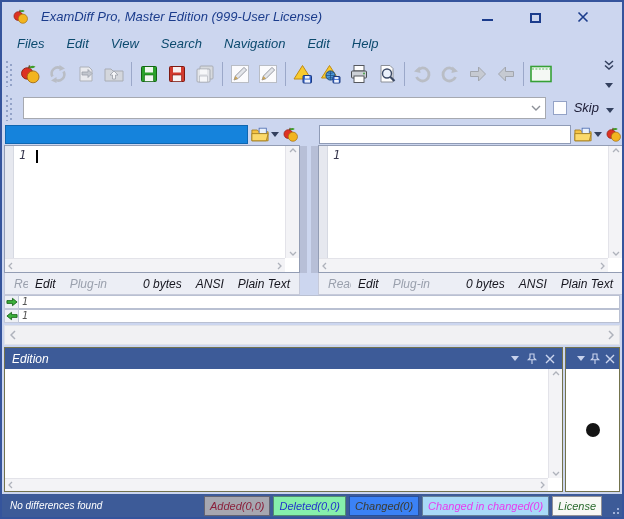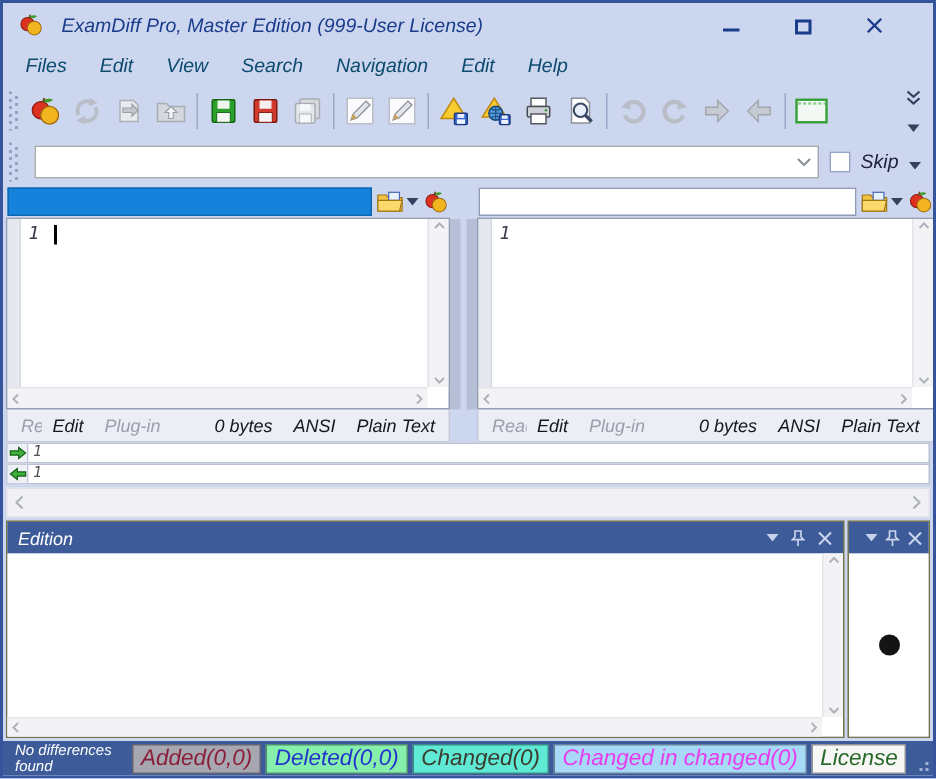--- a/index.html
+++ b/index.html
@@ -94,21 +94,21 @@
   .dock-panel.map .dock-icons { gap: 5px; margin-left: auto; }
   .hdr-tri { width: 0; height: 0; border-left: 4px solid transparent; border-right: 4px solid transparent; border-top: 5px solid #c8d2ec; }
   .dock-content { flex: 1; background: #fff; position: relative; min-height: 0; }
   .out-vscroll { position: absolute; top: 0; right: 0; bottom: 13px; width: 14px; background: #f3f3f6; border-left: 1px solid #e3e3e9; display: flex; flex-direction: column; justify-content: space-between; align-items: center; padding: 2px 0; }
   .out-hscroll { position: absolute; left: 0; right: 14px; bottom: 0; height: 13px; background: #f3f3f6; border-top: 1px solid #e3e3e9; display: flex; justify-content: space-between; align-items: center; padding: 0 3px; }
   .map-dot { position: absolute; left: 50%; top: 50%; width: 14px; height: 14px; margin: -7px 0 0 -7px; border-radius: 50%; background: #141414; }
 
   
   .statusbar { height: 23px; background: #3d5b98; display: flex; align-items: center; padding-left: 8px; flex: none; }
   .status-msg { color: #fff; font-size: 10px; }
-  .badges { margin-left: auto; display: flex; align-items: center; gap: 3px; font-size: 15px; }
+  .badges { margin-left: auto; display: flex; align-items: center; gap: 3px; font-size: 11px; }
   .badge { padding: 2px 5px; border: 1px solid rgba(20,20,40,.45); line-height: 14px; white-space: nowrap; }
   .resize-grip { width: 16px; height: 100%; position: relative; margin-left: 4px; }
   .resize-grip i { position: absolute; width: 2px; height: 2px; background: #9fb0d8; }
   .resize-grip i:nth-child(1){ right:3px; bottom:3px; }
   .resize-grip i:nth-child(2){ right:7px; bottom:3px; }
   .resize-grip i:nth-child(3){ right:3px; bottom:7px; }
 
   .chev { display: block; }
 </style>
 </head>
@@ -521,21 +521,21 @@
         <span class="map-dot"></span>
       </div>
     </div>
   </div>
 
   <div class="statusbar">
     <span class="status-msg">No differences found</span>
     <span class="badges">
       <span class="badge" style="background-color: rgb(166, 167, 176); color: rgb(138, 31, 58);">Added(0,0)</span>
       <span class="badge" style="background-color: #86efac; color: rgb(36, 51, 203);">Deleted(0,0)</span>
-      <span class="badge" style="background-color: #5eead4; color: rgb(60, 59, 48);">Changed(0)</span>
+      <span class="badge" style="background-color: #3b82f6; color: rgb(60, 59, 48);">Changed(0)</span>
       <span class="badge" style="background-color: rgb(168, 218, 248); color: rgb(231, 59, 238);">Changed in changed(0)</span>
       <span class="badge" style="background-color: rgb(247, 248, 245); color: rgb(39, 104, 42);">License</span>
     </span>
     <span class="resize-grip">
         <i></i>
         <i></i>
         <i></i>
       </span>
   </div>
 

